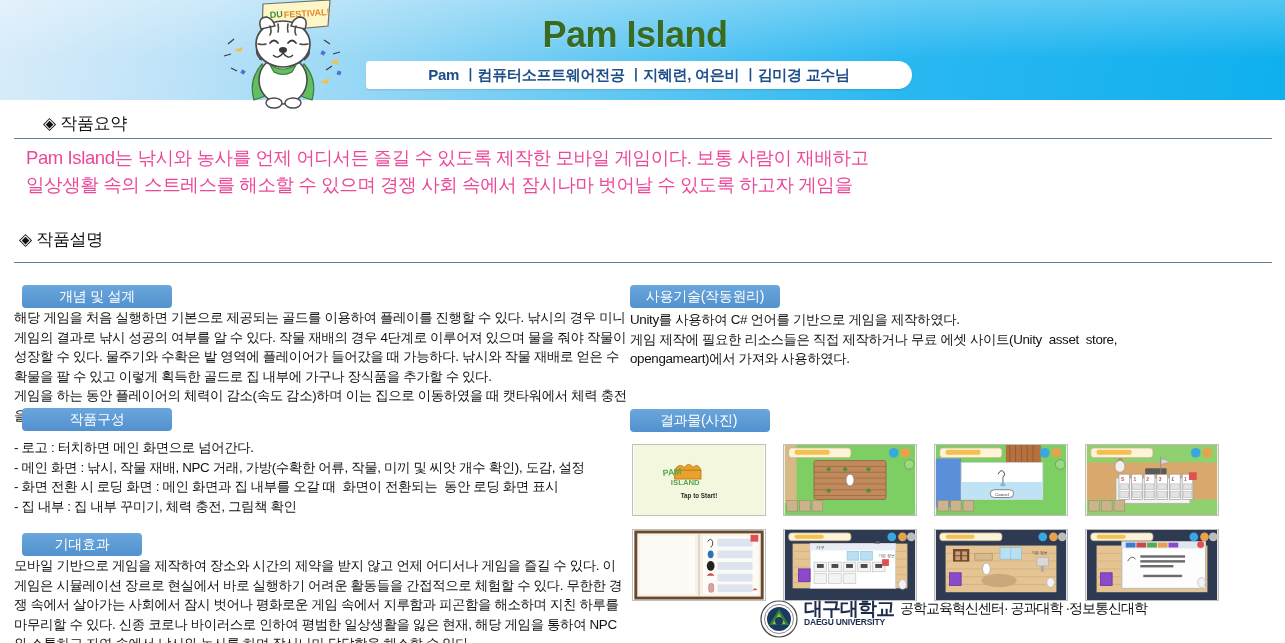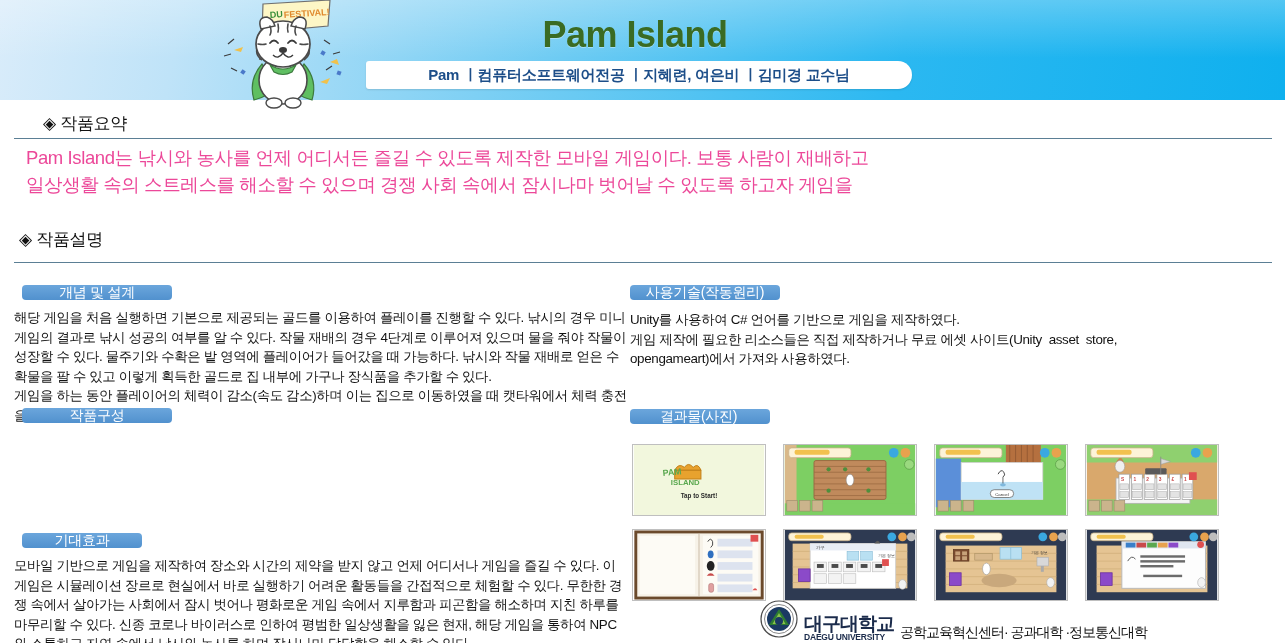--- a/index.html
+++ b/index.html
@@ -52,21 +52,21 @@
   }
   .hrule { position:absolute; height:1px; background:#5b7f95; }
 
   .summary-text {
     position:absolute; left:14px; top:144px; width:1258px;
     font-size:18.5px; line-height:27px; color:#ec4899; letter-spacing:-0.4px;margin-left:12px;
   }
 
   
   .badge {
-    position:absolute; height:15px;
+    position:absolute; height:23px;
     background: linear-gradient(180deg,#6ba6dc 0%, #5191ce 100%);
     border-radius:4px;
     color:#fff; font-size:14px; letter-spacing:-0.3px;
     display:flex; align-items:center; justify-content:center;
     padding:0 10px;
   }
 
   
   .body-copy {
     position:absolute;
@@ -74,21 +74,21 @@
   }
 
   
   .thumb {
     position:absolute; width:134px; height:72px;
     border:1px solid #bfbfbf; background:#fff; overflow:hidden;
   }
   .thumb svg { display:block; width:100%; height:100%; }
 
   
-  .footer { position:absolute; left:760px; top:600px; display:flex; align-items:flex-end; gap:6px; }
+  .footer { position:absolute; left:760px; top:600px; display:flex; align-items:flex-start; gap:6px; }
   .footer-univ { font-size:19px; font-weight:bold; color:#1b2b4b; letter-spacing:-1px; line-height:17px; }
   .footer-univ-en { font-size:8.5px; font-weight:bold; color:#1b2b4b; letter-spacing:-0.2px; }
   .footer-depts { font-size:14px; color:#111; letter-spacing:-1px; }
 </style>
 </head>
 <body>
 
 <div id="poster">
 
   <div class="header">
@@ -178,20 +178,24 @@
   <div class="diamond-heading" style="left:19px; top:228px;">
     <span>◈ 작품설명</span>
   </div>
   <div class="hrule" style="left:14px; top:262px; width:1258px;"></div>
 
   <div class="badge" style="left:22px; top:285px; width:150px;">개념 및 설계</div>
   <div class="body-copy" style="left:14px; top:308px; width:615px; white-space:pre-wrap;">해당 게임을 처음 실행하면 기본으로 제공되는 골드를 이용하여 플레이를 진행할 수 있다. 낚시의 경우 미니 게임의 결과로 낚시 성공의 여부를 알 수 있다. 작물 재배의 경우 4단계로 이루어져 있으며 물을 줘야 작물이 성장할 수 있다. 물주기와 수확은 밭 영역에 플레이어가 들어갔을 때 가능하다. 낚시와 작물 재배로 얻은 수확물을 팔 수 있고 이렇게 획득한 골드로 집 내부에 가구나 장식품을 추가할 수 있다.
 게임을 하는 동안 플레이어의 체력이 감소(속도 감소)하며 이는 집으로 이동하였을 때 캣타워에서 체력 충전을 할 수 있다.</div>
 
   <div class="badge" style="left:22px; top:408px; width:150px;">작품구성</div>
+  <div class="body-copy" style="left:14px; top:438px; width:615px; white-space:pre-wrap;">- 로고 : 터치하면 메인 화면으로 넘어간다.
+- 메인 화면 : 낚시, 작물 재배, NPC 거래, 가방(수확한 어류, 작물, 미끼 및 씨앗 개수 확인), 도감, 설정
+- 화면 전환 시 로딩 화면 : 메인 화면과 집 내부를 오갈 때  화면이 전환되는  동안 로딩 화면 표시
+- 집 내부 : 집 내부 꾸미기, 체력 충전, 그림책 확인</div>
 
   <div class="badge" style="left:22px; top:533px; width:120px;">기대효과</div>
   <div class="body-copy" style="left:14px; top:556px; width:615px; white-space:pre-wrap;">모바일 기반으로 게임을 제작하여 장소와 시간의 제약을 받지 않고 언제 어디서나 게임을 즐길 수 있다. 이 게임은 시뮬레이션 장르로 현실에서 바로 실행하기 어려운 활동들을 간접적으로 체험할 수 있다. 무한한 경쟁 속에서 살아가는 사회에서 잠시 벗어나 평화로운 게임 속에서 지루함과 피곤함을 해소하며 지친 하루를 마무리할 수 있다. 신종 코로나 바이러스로 인하여 평범한 일상생활을 잃은 현재, 해당 게임을 통하여 NPC와 소통하고 자연 속에서 낚시와 농사를 하며 잠시나마 답답함을 해소할 수 있다.</div>
 
   <div class="badge" style="left:630px; top:285px; width:150px;">사용기술(작동원리)</div>
   <div class="body-copy" style="left:630px; top:310px; width:520px; white-space:pre-wrap;">Unity를 사용하여 C# 언어를 기반으로 게임을 제작하였다.
 게임 제작에 필요한 리소스들은 직접 제작하거나 무료 에셋 사이트(Unity  asset  store, opengameart)에서 가져와 사용하였다.</div>
 
   <div class="badge" style="left:630px; top:409px; width:140px;padding-left:7px;">결과물(사진)</div>
 

